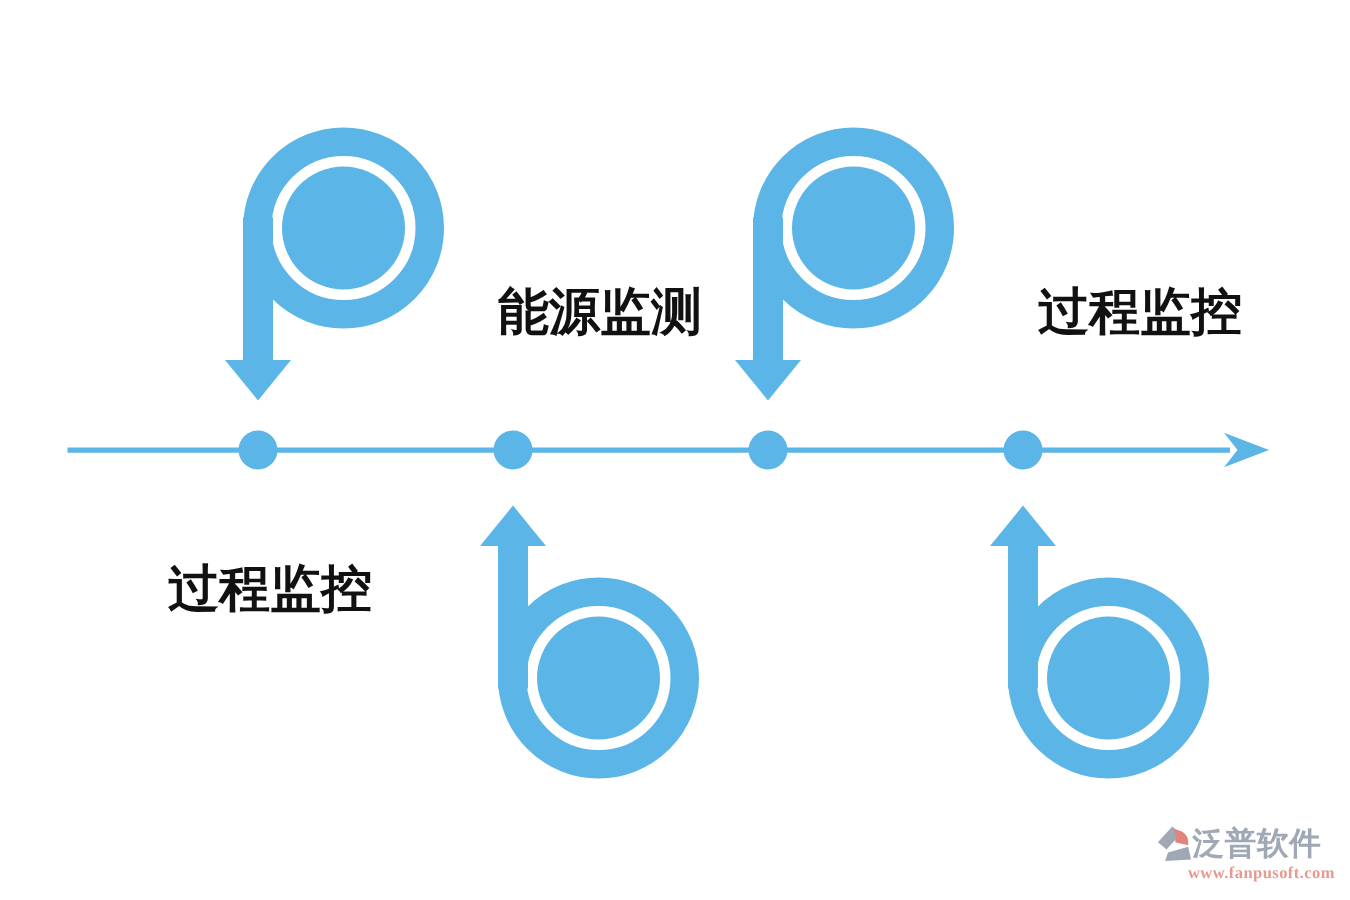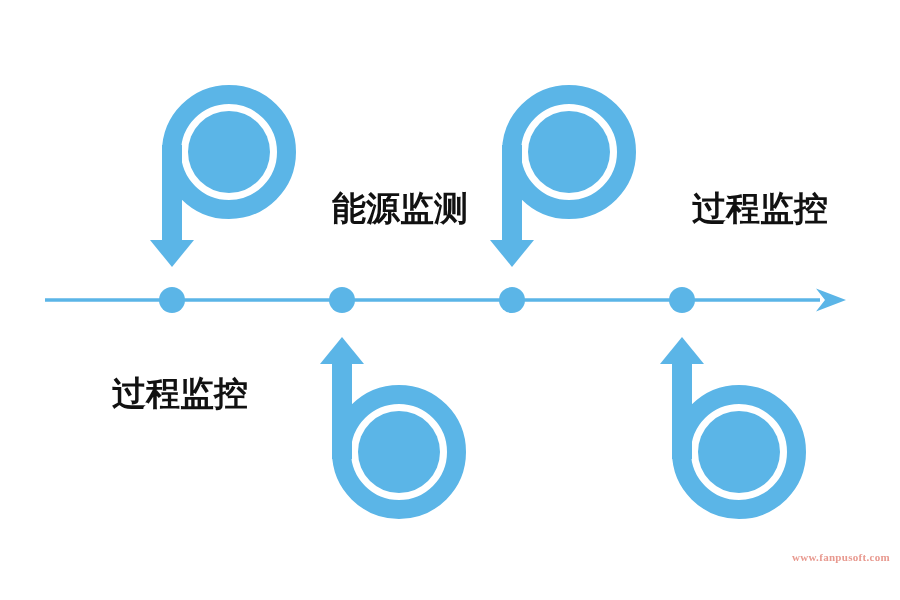--- a/index.html
+++ b/index.html
@@ -103,16 +103,24 @@
 
     <use href="#icon-loop-arrow" transform="translate(320,519) scale(1,-1)"></use>
     <use href="#icon-loop-arrow" transform="translate(660,519) scale(1,-1)"></use>
   </svg>
 
   <div id="label-1" class="milestone-label">过程监控</div>
   <div id="label-2" class="milestone-label">能源监测</div>
   <div id="label-4" class="milestone-label">过程监控</div>
 
   <div class="watermark">
+    <div class="watermark-row">
+      <svg class="watermark-logo" viewBox="0 0 26 26" xmlns="http://www.w3.org/2000/svg">
+        <polygon points="2,12 12,1 18,6 8,17" fill="#9FA8B4"></polygon>
+        <path d="M14,3 Q24,5 23,14 L14,12 Q15,6 13,4 Z" fill="#E0857B"></path>
+        <polygon points="9,19 23,15 25,24 7,25" fill="#9FA8B4"></polygon>
+      </svg>
+      <span class="watermark-brand">泛普软件</span>
+    </div>
     <div class="watermark-url">www.fanpusoft.com</div>
   </div>
 
 </div>
 
 </body></html>

